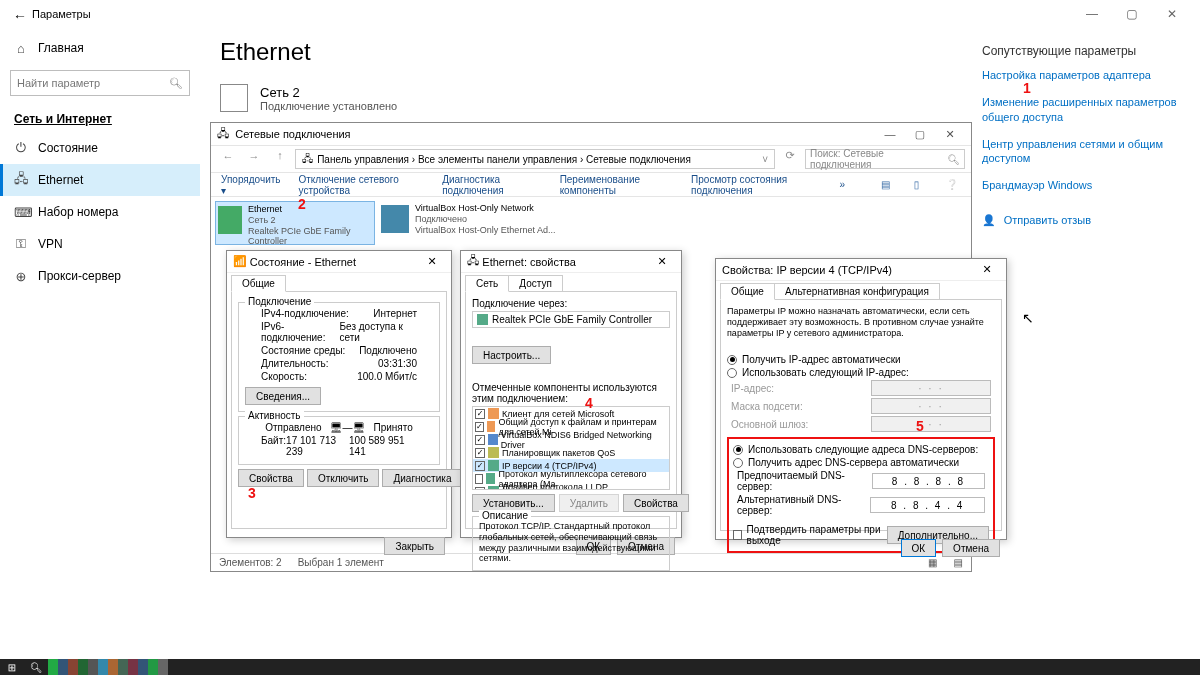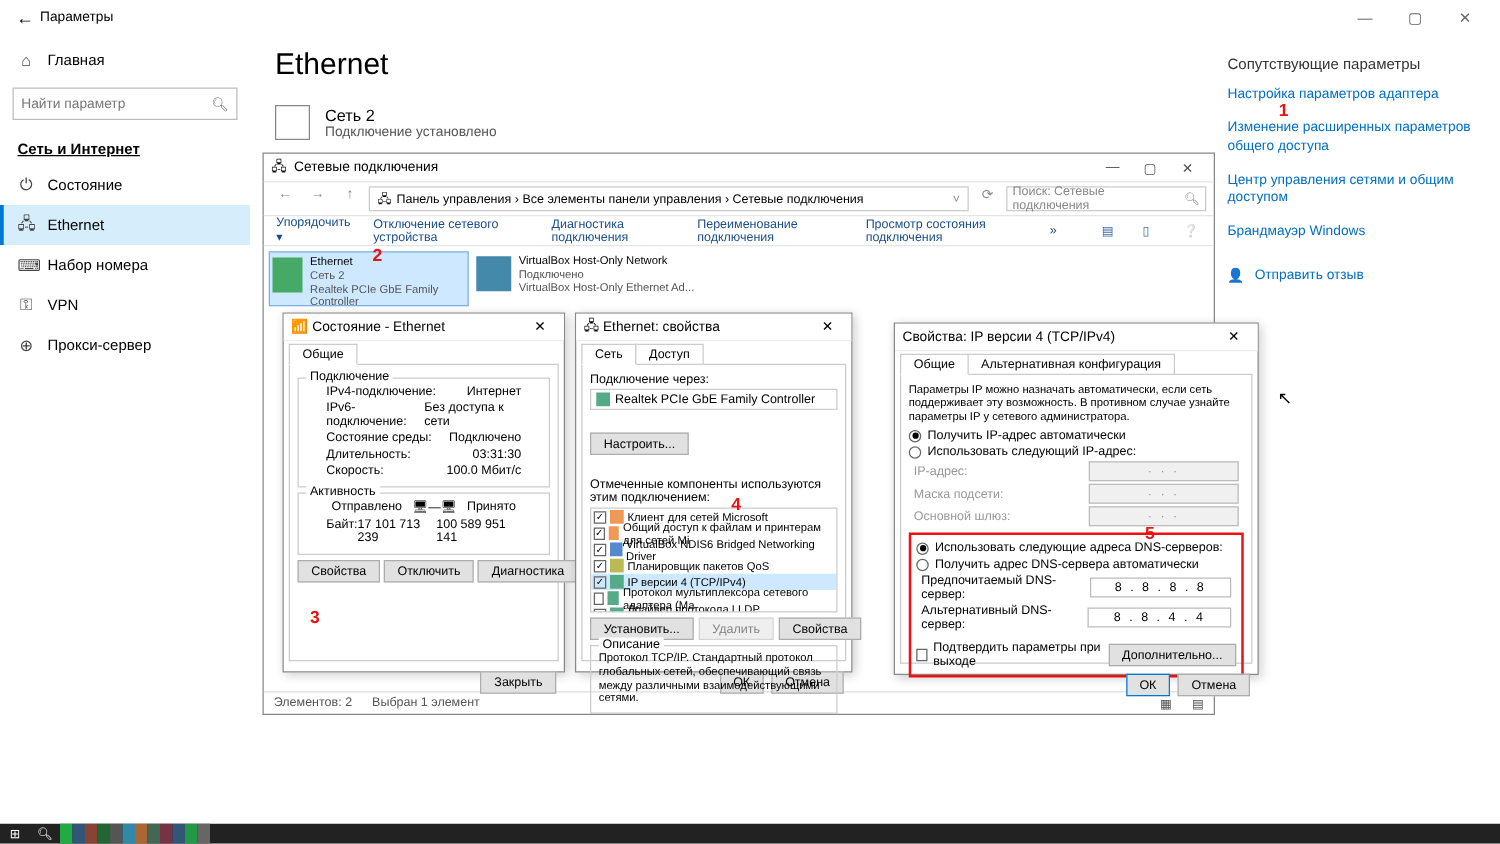--- a/index.html
+++ b/index.html
@@ -165,21 +165,21 @@
     <span class="nav">⟳</span>
     <div class="srch">
         <span>Поиск: Сетевые подключения</span>
         <span style="margin-left:auto">🔍︎</span>
       </div>
   </div>
   <div class="cmd">
     <span>Упорядочить ▾</span>
     <span>Отключение сетевого устройства</span>
     <span>Диагностика подключения</span>
-    <span>Переименование подключения</span>
+    <span>Переименование компоненты</span>
     <span>Просмотр состояния подключения</span>
     <span>»</span>
     <span class="spacer"></span>
     <span class="ic">▤</span>
     <span class="ic">▯</span>
     <span class="ic" style="color:#1a6fc0">❔</span>
   </div>
   <div class="content">
     <div class="adapter sel">
       <div class="aico"></div>
@@ -227,20 +227,21 @@
           <span>Подключено</span>
         </div>
       <div class="kv">
           <span>Длительность:</span>
           <span>03:31:30</span>
         </div>
       <div class="kv">
           <span>Скорость:</span>
           <span>100.0 Мбит/с</span>
         </div>
+      <div style="margin-top:4px"><span class="btn">Сведения...</span></div>
     </div>
     <div class="grp">
         <div class="lg">Активность</div>
       <div class="kv" style="justify-content:space-around">
           <span>Отправлено</span>
           <span>🖥—🖥</span>
           <span>Принято</span>
         </div>
       <div class="kv">
           <span>Байт:</span>
@@ -330,21 +331,21 @@
   <div class="dt">
       <span>Свойства: IP версии 4 (TCP/IPv4)</span>
       <span class="spacer"></span>
       <span class="x">✕</span>
     </div>
   <div class="tabs">
       <div class="tab active">Общие</div>
       <div class="tab">Альтернативная конфигурация</div>
     </div>
   <div class="tabbody" style="height:232px">
-    <div style="font-size:9px;line-height:1.2;margin-bottom:4px">Параметры IP можно назначать автоматически, если сеть поддерживает эту возможность. В противном случае узнайте параметры IP у сетевого администратора.</div>
+    <div style="font-size:9px;line-height:1.2;margin-bottom:15px">Параметры IP можно назначать автоматически, если сеть поддерживает эту возможность. В противном случае узнайте параметры IP у сетевого администратора.</div>
     <div class="rrow">
         <span class="radio on"></span>
         <span>Получить IP-адрес автоматически</span>
       </div>
     <div class="rrow">
         <span class="radio"></span>
         <span>Использовать следующий IP-адрес:</span>
       </div>
     <div class="iprow">
         <span style="color:#999">IP-адрес:</span>

